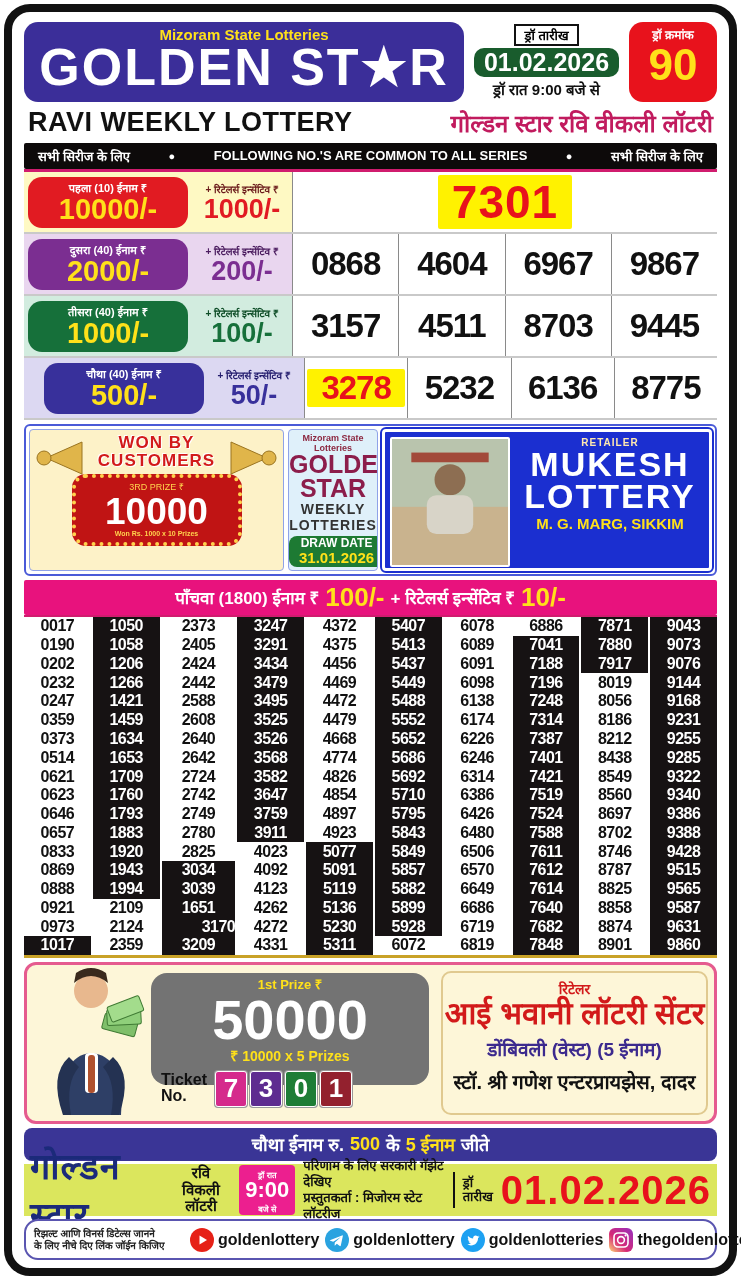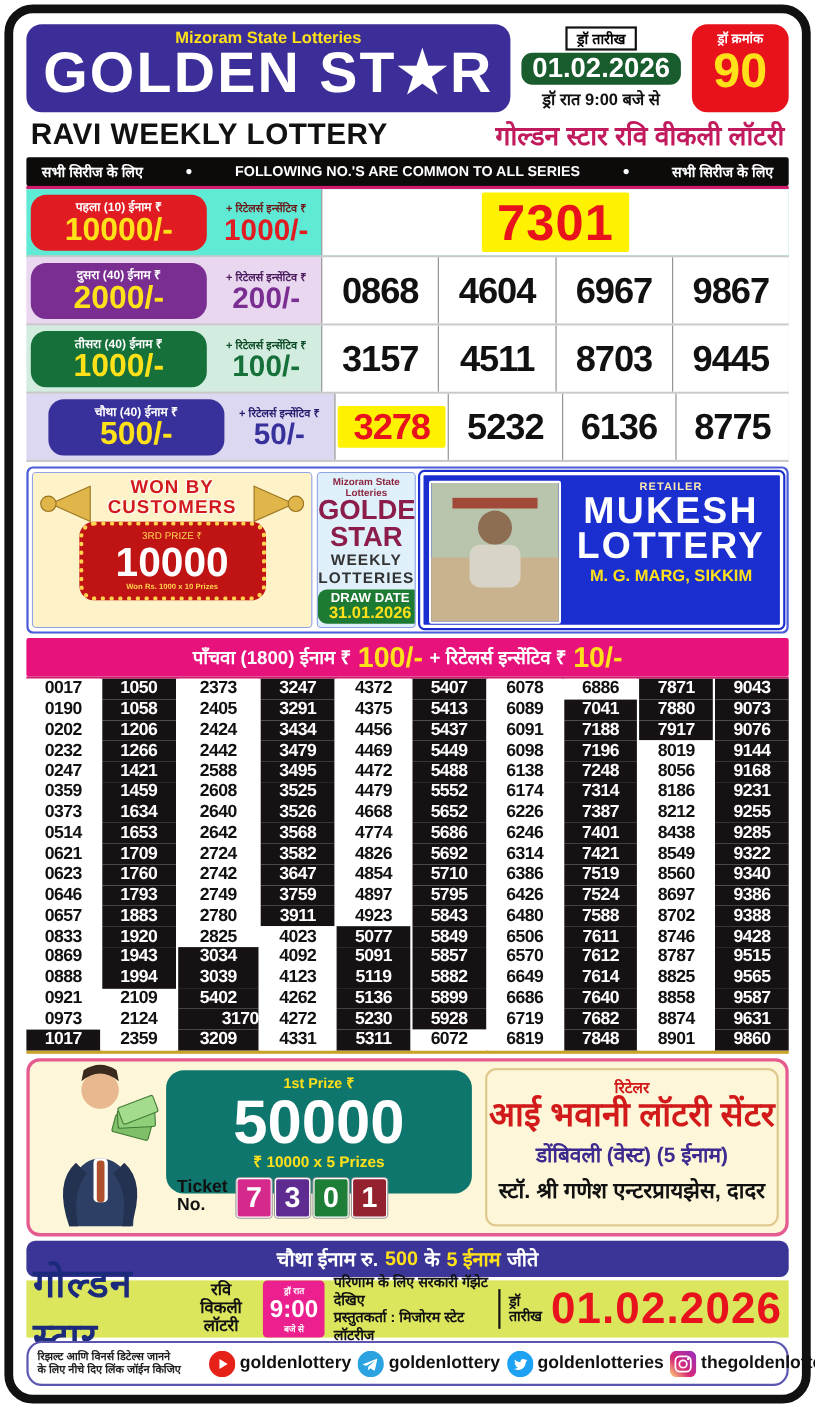--- a/index.html
+++ b/index.html
@@ -36,21 +36,21 @@
   .pbadge .tl { color:#fff; font-weight:bold; font-size:11px; }
   .pbadge .amt { color:#ffe11a; font-weight:800; font-size:29px; line-height:1; }
   .pincwrap { flex:0 0 100px; text-align:center; display:flex; flex-direction:column; justify-content:center; }
   .pincwrap .tl { font-weight:bold; font-size:10px; }
   .pincwrap .amt { font-weight:800; font-size:27px; line-height:1; }
   .pnums { flex:1; display:flex; background:#fff; }
   .pnums .ncell { flex:1; display:flex; align-items:center; justify-content:center; font-weight:800; font-size:33px; color:#111; border-left:1px solid #8a8a8a; letter-spacing:-1px; }
   .pnums.single { align-items:center; justify-content:center; border-left:1px solid #8a8a8a; }
   .hl { background:#fff200; color:#e8121c !important; padding:0 14px; border-radius:2px; }
   .first-num { font-weight:800; font-size:46px; letter-spacing:1px; }
-  .r1 { background:#5eead4; } .r1 .pbadge { background:#e11b22; } .r1 .tl2 { color:#6b1b1b; } .r1 .amt2 { color:#e11b22; }
+  .r1 { background:#fef9c3; } .r1 .pbadge { background:#e11b22; } .r1 .tl2 { color:#6b1b1b; } .r1 .amt2 { color:#e11b22; }
   .r2 { background:#e9d6ef; } .r2 .pbadge { background:#7b2e91; } .r2 .tl2 { color:#4a1b5e; } .r2 .amt2 { color:#7b2e91; }
   .r3 { background:#d2ecdf; } .r3 .pbadge { background:#16703a; } .r3 .tl2 { color:#0e4d27; } .r3 .amt2 { color:#16703a; }
   .r4 { background:#dcd8f2; } .r4 .pbadge { background:#38309b;margin-left:20px; } .r4 .tl2 { color:#241d6e; } .r4 .amt2 { color:#38309b; }
 
   
   .midbanner { height:152px; display:flex; gap:4px; border:2px solid #4a5ad8; border-radius:6px; padding:3px; margin:4px 0; }
   .panel { border:1px solid #8fa2e8; border-radius:4px; overflow:hidden; position:relative; }
   .p-won { flex:0 0 255px; background:#fdf2c8; text-align:center; padding-top:4px; }
   .wb1,.wb2 { color:#d21a1a; font-weight:800; font-size:17px; line-height:1.05; text-shadow:1px 1px 0 #fff, -1px -1px 0 #fff; letter-spacing:1px;}
   .marquee { margin:4px auto 0; width:170px; background:#c01414; border:4px dotted #ffd34d; border-radius:14px; padding:2px 4px 5px; }
@@ -81,21 +81,21 @@
   .fifthbar .y { color:#ffe11a; font-size:26px; }
   .grid { height:352px; display:grid; grid-template-columns:repeat(10,1fr); grid-template-rows:repeat(18,1fr); grid-auto-flow:column; column-gap:2px; border-bottom:3px solid #c9a227; border-top:2px solid #d01c6e; }
   .gcell { display:flex; align-items:center; justify-content:center; font-weight:800; font-size:16px; letter-spacing:-0.5px; }
   .gcell.light { background:#fff; color:#111; }
   .gcell.dark { background:#161213; color:#fff; }
 
   
   .bottomad { height:166px; border:3px solid #e55b8f; border-radius:12px; background:#fdf6d8; margin-top:4px; display:flex; padding:6px; gap:8px; }
   .ba-left { flex:0 0 400px; position:relative; }
   .ba-man { position:absolute; left:0; bottom:0; }
-  .ba-redbox { position:absolute; left:118px; top:2px; width:278px; height:112px; background:#0f766e; border-radius:16px; text-align:center; padding-top:2px; }
+  .ba-redbox { position:absolute; left:118px; top:2px; width:278px; height:112px; background:#737373; border-radius:16px; text-align:center; padding-top:2px; }
   .ba-pl { color:#ffe11a; font-weight:800; font-size:13px; }
   .ba-amt { color:#fff; font-weight:800; font-size:56px; line-height:0.95; }
   .ba-note { color:#ffe11a; font-weight:800; font-size:14px; }
   .ba-ticket { position:absolute; left:128px; bottom:8px; display:flex; align-items:center; gap:8px; }
   .ba-tl { font-weight:800; font-size:16px; color:#111; line-height:1; }
   .ba-ticket .digit { width:32px; height:36px; font-size:26px; }
   .ba-right { flex:1; border:2px solid #e0c98f; border-radius:10px; background:#fdf6d8; text-align:center; padding-top:6px; }
   .bar-tag { color:#d21a1a; font-weight:800; font-size:14px; }
   .bar-name { color:#d21a1a; font-weight:800; font-size:31px; line-height:1.05; }
   .bar-l2 { color:#3c2a8e; font-weight:800; font-size:19px; margin-top:6px; }
@@ -328,21 +328,21 @@
         <div class="gcell light" style="grid-area: 6 / 3;">2608</div>
         <div class="gcell light" style="grid-area: 7 / 3;">2640</div>
         <div class="gcell light" style="grid-area: 8 / 3;">2642</div>
         <div class="gcell light" style="grid-area: 9 / 3;">2724</div>
         <div class="gcell light" style="grid-area: 10 / 3;">2742</div>
         <div class="gcell light" style="grid-area: 11 / 3;">2749</div>
         <div class="gcell light" style="grid-area: 12 / 3;">2780</div>
         <div class="gcell light" style="grid-area: 13 / 3;">2825</div>
         <div class="gcell dark" style="grid-area: 14 / 3;">3034</div>
         <div class="gcell dark" style="grid-area: 15 / 3;">3039</div>
-        <div class="gcell dark" style="grid-area: 16 / 3;">5402</div>
+        <div class="gcell dark" style="grid-area: 16 / 3;">1651</div>
         <div class="gcell dark" style="grid-area: 17 / 3; padding-left: 40px;">3170</div>
         <div class="gcell dark" style="grid-area: 18 / 3;">3209</div>
         <div class="gcell dark" style="grid-area: 1 / 4;">3247</div>
         <div class="gcell dark" style="grid-area: 2 / 4;">3291</div>
         <div class="gcell dark" style="grid-area: 3 / 4;">3434</div>
         <div class="gcell dark" style="grid-area: 4 / 4;">3479</div>
         <div class="gcell dark" style="grid-area: 5 / 4;">3495</div>
         <div class="gcell dark" style="grid-area: 6 / 4;">3525</div>
         <div class="gcell dark" style="grid-area: 7 / 4;">3526</div>
         <div class="gcell dark" style="grid-area: 8 / 4;">3568</div>

